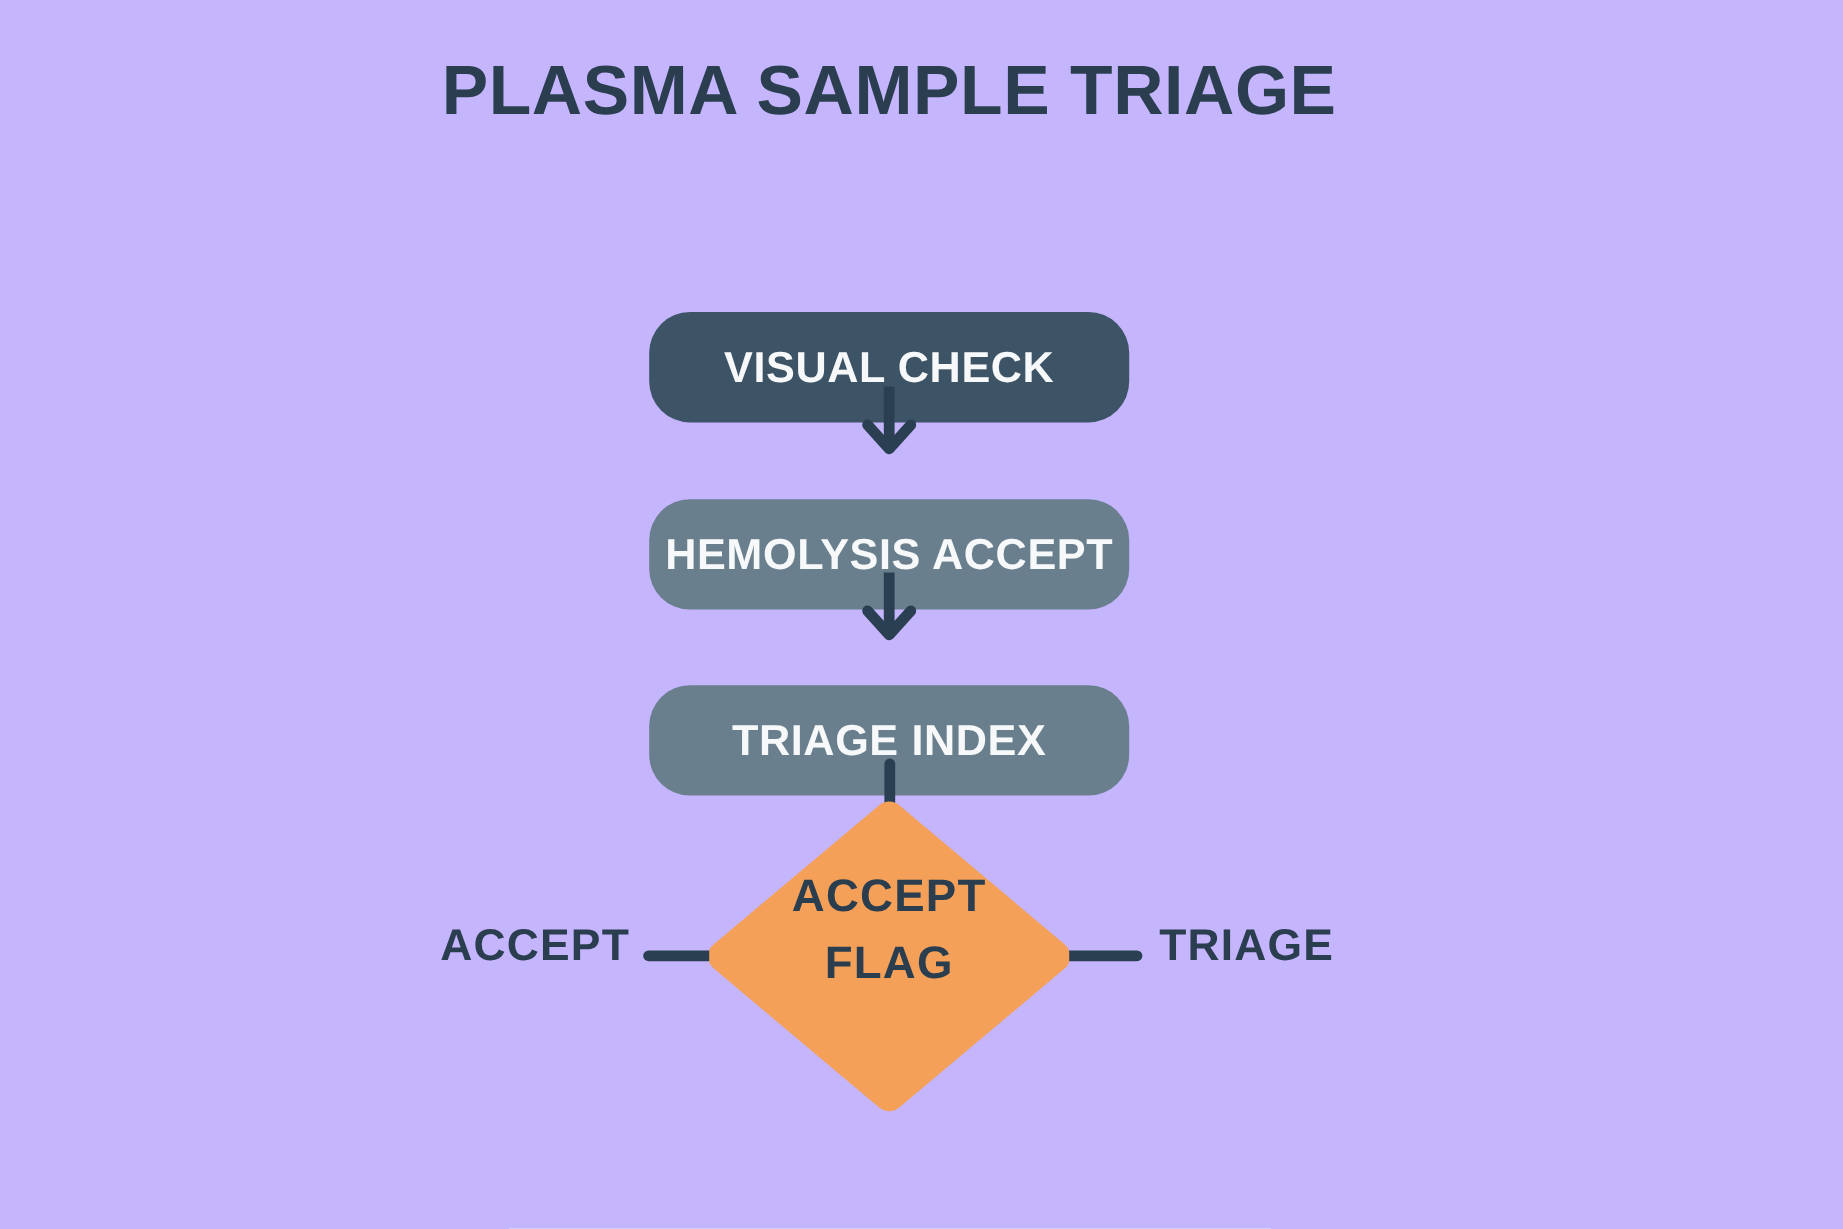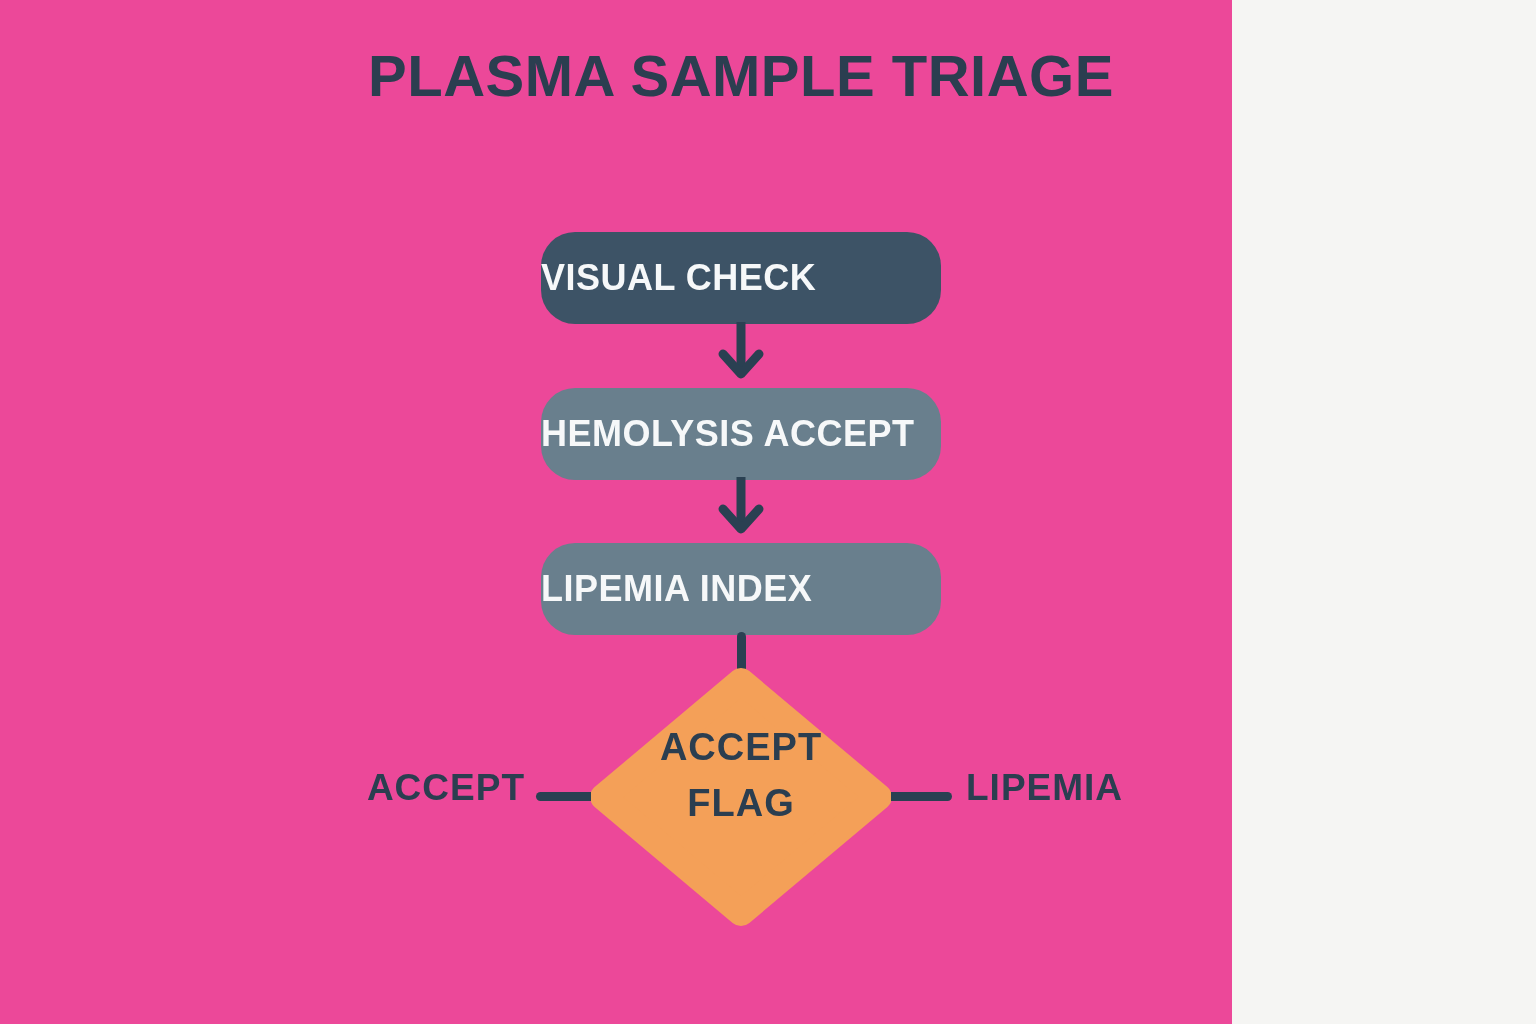--- a/index.html
+++ b/index.html
@@ -3,23 +3,23 @@
 <meta charset="utf-8">
 <style>
   html, body {
     margin: 0;
     padding: 0;
     background: #f5f5f3;
     font-family: "Liberation Sans", sans-serif;
   }
   .canvas {
     position: relative;
-    width: 1232px;
+    width: 1536px;
     height: 1024px;
-    background: #ec4899;
+    background: #c4b5fd;
     overflow: hidden;
   }
   .title {
     position: absolute;
     top: 44px;
     left: 0;
     width: 1482px;
     text-align: center;
     color: #2b3e50;
     font-size: 58px;
@@ -29,26 +29,27 @@
     margin: 0;
   }
   .node-box {
     position: absolute;
     left: 541px;
     width: 400px;
     height: 92px;
     border-radius: 34px;
     display: flex;
     align-items: center;
-    justify-content: flex-start;
+    justify-content: center;
     color: #f6f8f9;
     font-size: 36px;
     font-weight: 700;
     letter-spacing: 0.5px;
     box-sizing: border-box;
+    margin-top: 28px;
   }
   .node-dark   { background: #3d5366; top: 232px; }
   .node-mid-1  { background: #697f8d; top: 388px; }
   .node-mid-2  { background: #697f8d; top: 543px; }
 
   .arrow-down {
     position: absolute;
     left: 711px;
     width: 60px;
     height: 62px;
@@ -118,33 +119,33 @@
   <div class="node-box node-mid-1">
     <span>HEMOLYSIS ACCEPT</span>
   </div>
 
   <svg class="arrow-down arrow-2" viewBox="0 0 60 62" xmlns="http://www.w3.org/2000/svg">
     <line x1="30" y1="0" x2="30" y2="44" stroke="#2a4052" stroke-width="9" stroke-linecap="round"></line>
     <polyline points="12,32 30,52 48,32" fill="none" stroke="#2a4052" stroke-width="9" stroke-linecap="round" stroke-linejoin="round"></polyline>
   </svg>
 
   <div class="node-box node-mid-2">
-    <span>LIPEMIA INDEX</span>
+    <span>TRIAGE INDEX</span>
   </div>
 
   <div class="stub-line stub-vertical"></div>
   <div class="stub-line stub-left"></div>
   <div class="stub-line stub-right"></div>
 
   <div class="diamond-wrap">
     <svg width="300" height="260" viewBox="0 0 300 260" xmlns="http://www.w3.org/2000/svg">
       <polygon points="150,14 288,130 150,246 12,130" fill="#f4a058" stroke="#f4a058" stroke-width="26" stroke-linejoin="round"></polygon>
     </svg>
     <div class="diamond-label">
       <div>ACCEPT</div>
       <div>FLAG</div>
     </div>
   </div>
 
   <div class="branch-label branch-accept">ACCEPT</div>
-  <div class="branch-label branch-reject">LIPEMIA</div>
+  <div class="branch-label branch-reject">TRIAGE</div>
 
 </div>
 
 </body></html>

